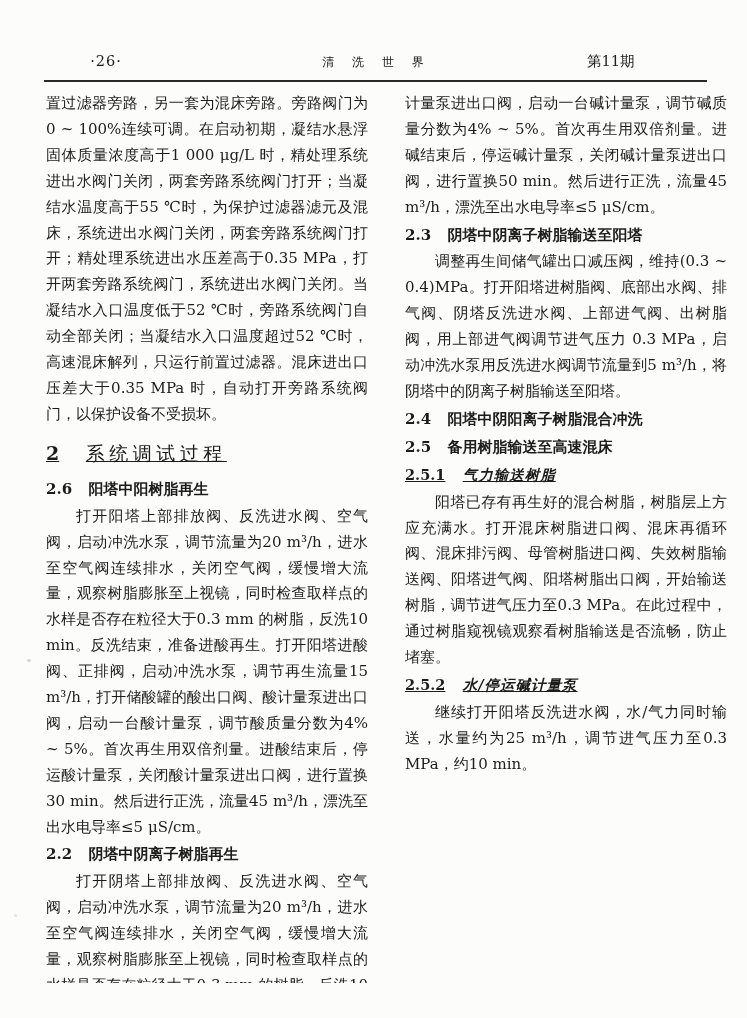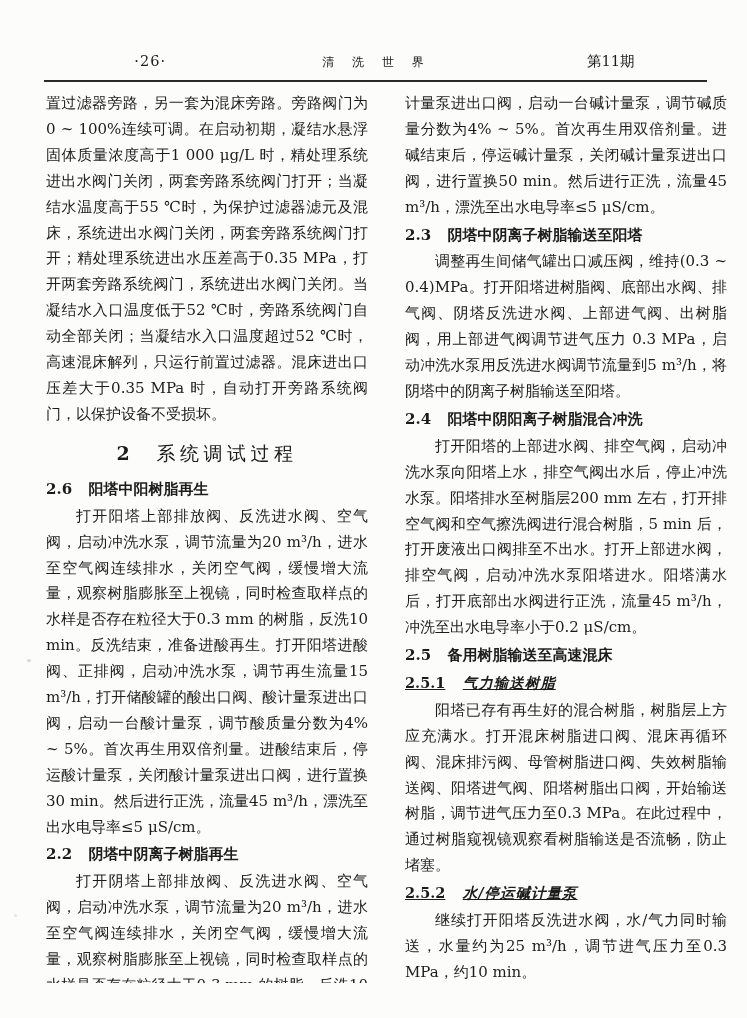--- a/index.html
+++ b/index.html
@@ -15,21 +15,21 @@
     background:#fcfcfa;
     color:#1c1c1c;
     overflow:hidden;
   }
   
   .header{
     position:absolute;top:52px;left:46px;width:661px;
     display:flex;align-items:baseline;
     font-size:14.5px;
   }
-  .header .page-num{width:120px;text-align:right;letter-spacing:1px;}
+  .header .page-num{width:120px;text-align:center;letter-spacing:1px;}
   .header .journal{flex:1;text-align:center;font-size:12px;letter-spacing:7px;}
   .header .issue{width:120px;text-align:left;}
   .rule{
     position:absolute;top:80px;left:44px;width:663px;height:2px;
     background:#2a2a28;
   }
   
   .col{
     position:absolute;top:91px;width:322px;height:892px;
     overflow:hidden;
@@ -39,22 +39,23 @@
     text-justify:inter-ideograph;
   }
   .col-left{left:46px;}
   .col-right{left:385px;margin-left:20px;}
   .blk{margin:0;}
   .blk.indent{text-indent:2em;}
   
   .blk.h1{
     font-size:19px;
     margin:11px 0 9px 0;
-    text-align:center;
+    text-align:left;
     line-height:28px;
+    text-decoration:underline;
   }
   .blk.h1 .num{font-weight:bold;margin-right:1.4em;}
   .blk.h1 .ttl{letter-spacing:4.5px;}
   
   .blk.h2{
     font-family:"Liberation Sans","DejaVu Sans",sans-serif;
     font-weight:bold;
     font-size:15px;
     text-align:left;
     margin:1px 0;
@@ -93,21 +94,20 @@
       <div class="blk h2"><span class="num">2.6</span><span class="ttl">阳塔中阳树脂再生</span></div>
       <div class="blk p indent">打开阳塔上部排放阀、反洗进水阀、空气阀，启动冲洗水泵，调节流量为20 m³/h，进水至空气阀连续排水，关闭空气阀，缓慢增大流量，观察树脂膨胀至上视镜，同时检查取样点的水样是否存在粒径大于0.3 mm 的树脂，反洗10 min。反洗结束，准备进酸再生。打开阳塔进酸阀、正排阀，启动冲洗水泵，调节再生流量15 m³/h，打开储酸罐的酸出口阀、酸计量泵进出口阀，启动一台酸计量泵，调节酸质量分数为4% ~ 5%。首次再生用双倍剂量。进酸结束后，停运酸计量泵，关闭酸计量泵进出口阀，进行置换30 min。然后进行正洗，流量45 m³/h，漂洗至出水电导率≤5 μS/cm。</div>
       <div class="blk h2"><span class="num">2.2</span><span class="ttl">阴塔中阴离子树脂再生</span></div>
       <div class="blk p indent">打开阴塔上部排放阀、反洗进水阀、空气阀，启动冲洗水泵，调节流量为20 m³/h，进水至空气阀连续排水，关闭空气阀，缓慢增大流量，观察树脂膨胀至上视镜，同时检查取样点的水样是否存在粒径大于0.3 mm 的树脂，反洗10 min。反洗结束，准备进碱再生。打开阴塔进碱阀、正排阀，启动冲洗水泵，调节再生流量15 m³/h，打开储碱罐的碱出口阀、碱</div>
     </div>
   <div class="col col-right">
       <div class="blk p">计量泵进出口阀，启动一台碱计量泵，调节碱质量分数为4% ~ 5%。首次再生用双倍剂量。进碱结束后，停运碱计量泵，关闭碱计量泵进出口阀，进行置换50 min。然后进行正洗，流量45 m³/h，漂洗至出水电导率≤5 μS/cm。</div>
       <div class="blk h2"><span class="num">2.3</span><span class="ttl">阴塔中阴离子树脂输送至阳塔</span></div>
       <div class="blk p indent">调整再生间储气罐出口减压阀，维持(0.3 ~ 0.4)MPa。打开阳塔进树脂阀、底部出水阀、排气阀、阴塔反洗进水阀、上部进气阀、出树脂阀，用上部进气阀调节进气压力 0.3 MPa，启动冲洗水泵用反洗进水阀调节流量到5 m³/h，将阴塔中的阴离子树脂输送至阳塔。</div>
       <div class="blk h2"><span class="num">2.4</span><span class="ttl">阳塔中阴阳离子树脂混合冲洗</span></div>
-      <div class="blk p indent">打开阳塔的上部进水阀、排空气阀，启动冲洗水泵向阳塔上水，排空气阀出水后，停止冲洗水泵。阳塔排水至树脂层200 mm 左右，打开排空气阀和空气擦洗阀进行混合树脂，5 min 后，打开废液出口阀排至不出水。打开上部进水阀，排空气阀，启动冲洗水泵阳塔进水。阳塔满水后，打开底部出水阀进行正洗，流量45 m³/h，冲洗至出水电导率小于0.2 μS/cm。</div>
       <div class="blk h2"><span class="num">2.5</span><span class="ttl">备用树脂输送至高速混床</span></div>
       <div class="blk h3"><span class="num">2.5.1</span><span class="ttl">气力输送树脂</span></div>
       <div class="blk p indent">阳塔已存有再生好的混合树脂，树脂层上方应充满水。打开混床树脂进口阀、混床再循环阀、混床排污阀、母管树脂进口阀、失效树脂输送阀、阳塔进气阀、阳塔树脂出口阀，开始输送树脂，调节进气压力至0.3 MPa。在此过程中，通过树脂窥视镜观察看树脂输送是否流畅，防止堵塞。</div>
       <div class="blk h3"><span class="num">2.5.2</span><span class="ttl">水/停运碱计量泵</span></div>
       <div class="blk p indent">继续打开阳塔反洗进水阀，水/气力同时输送，水量约为25 m³/h，调节进气压力至0.3 MPa，约10 min。</div>
     </div>
 
   <div class="speck s1"></div>
   <div class="speck s2"></div>
 

